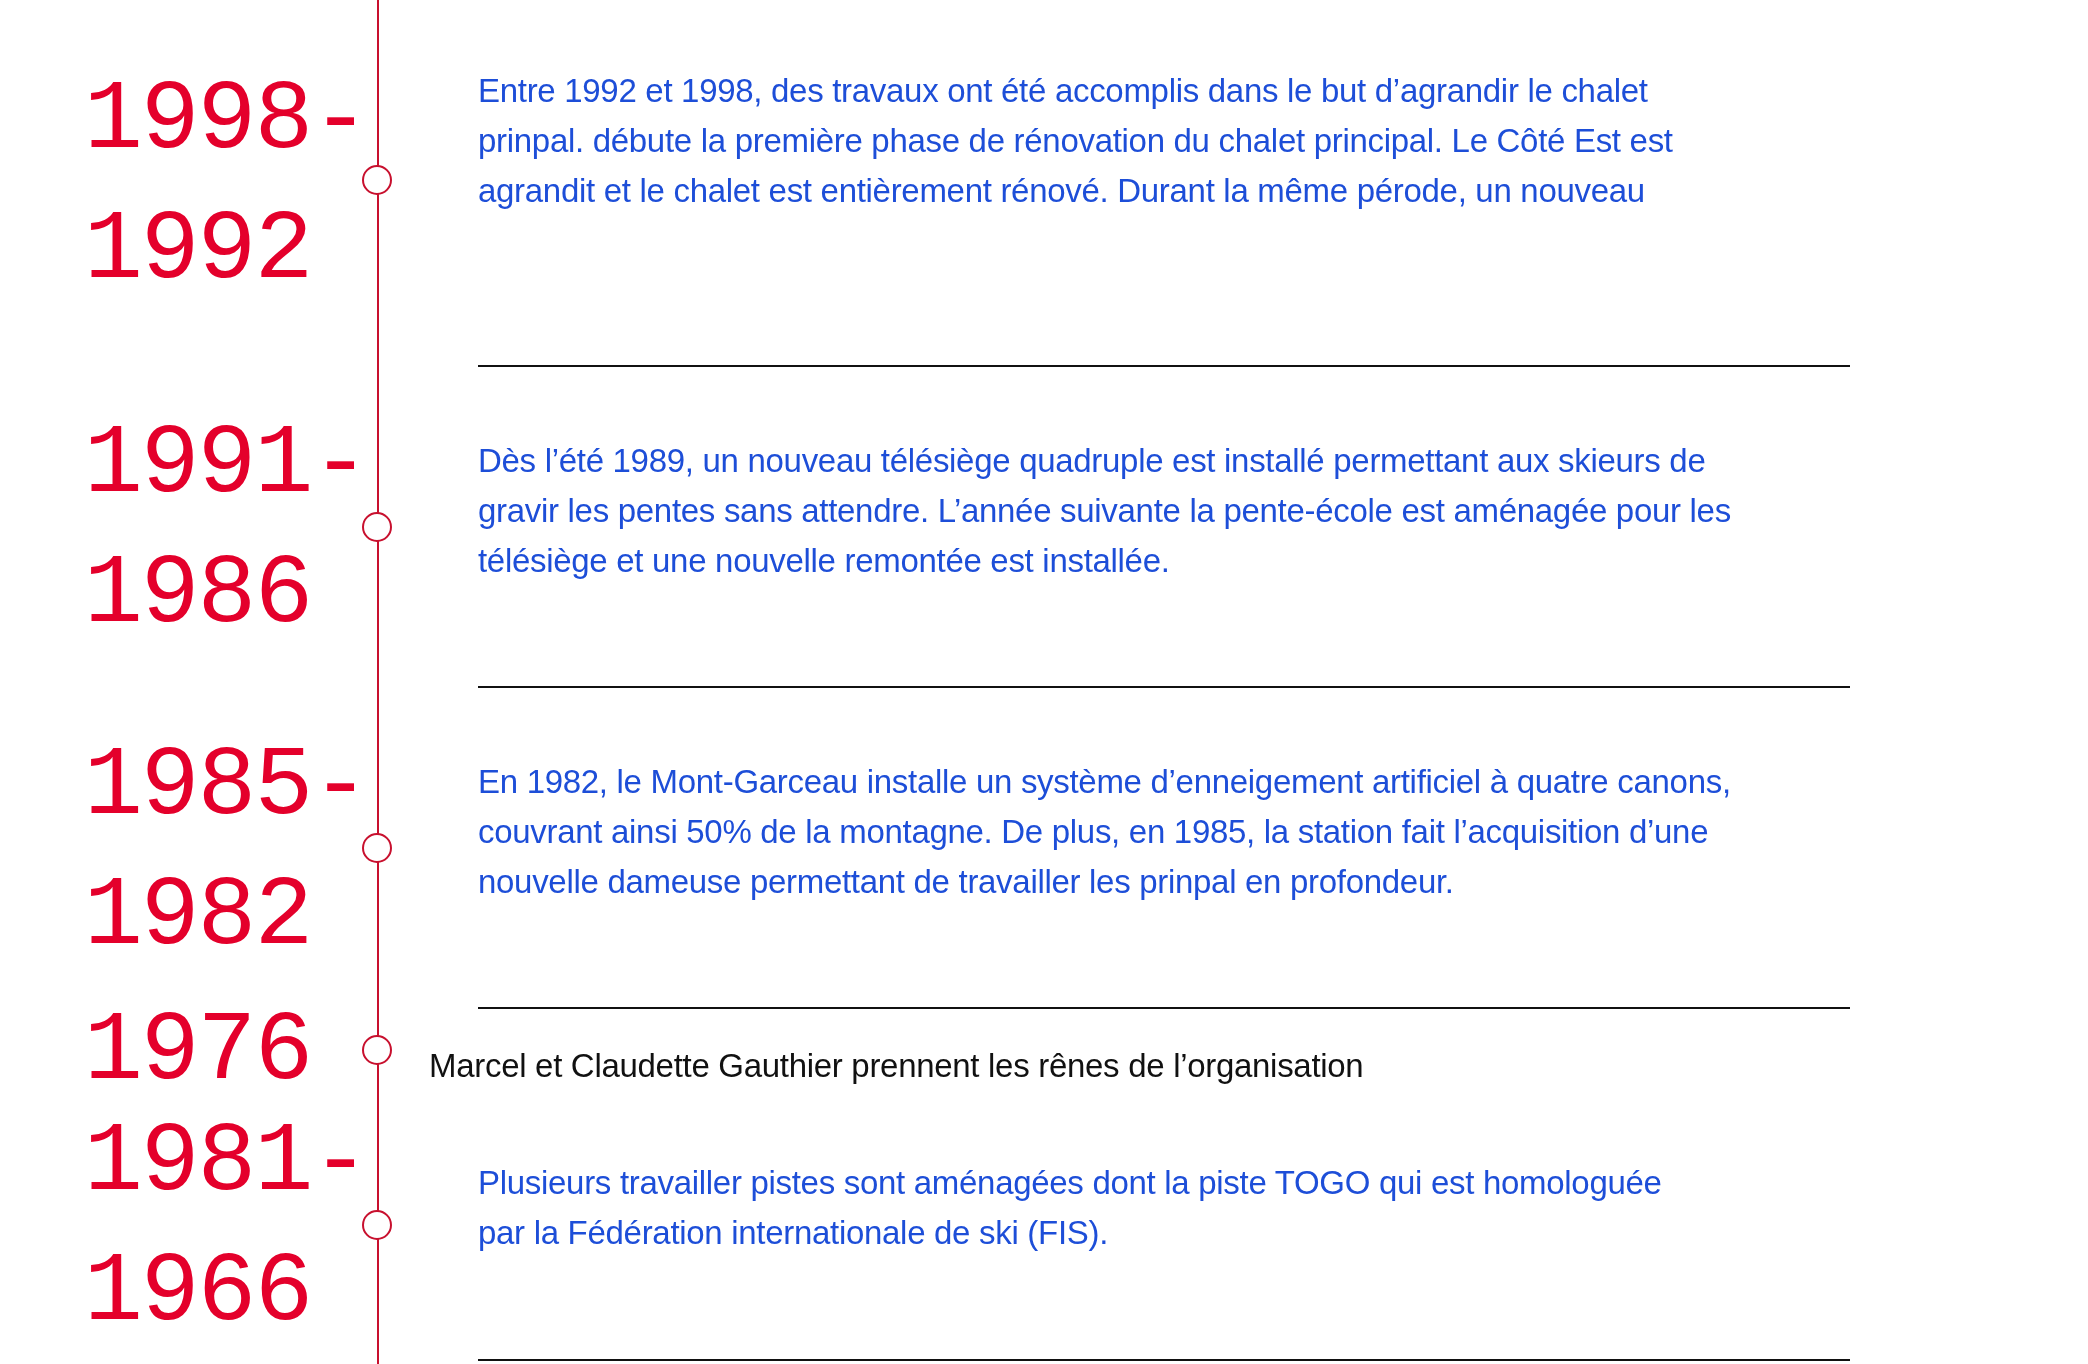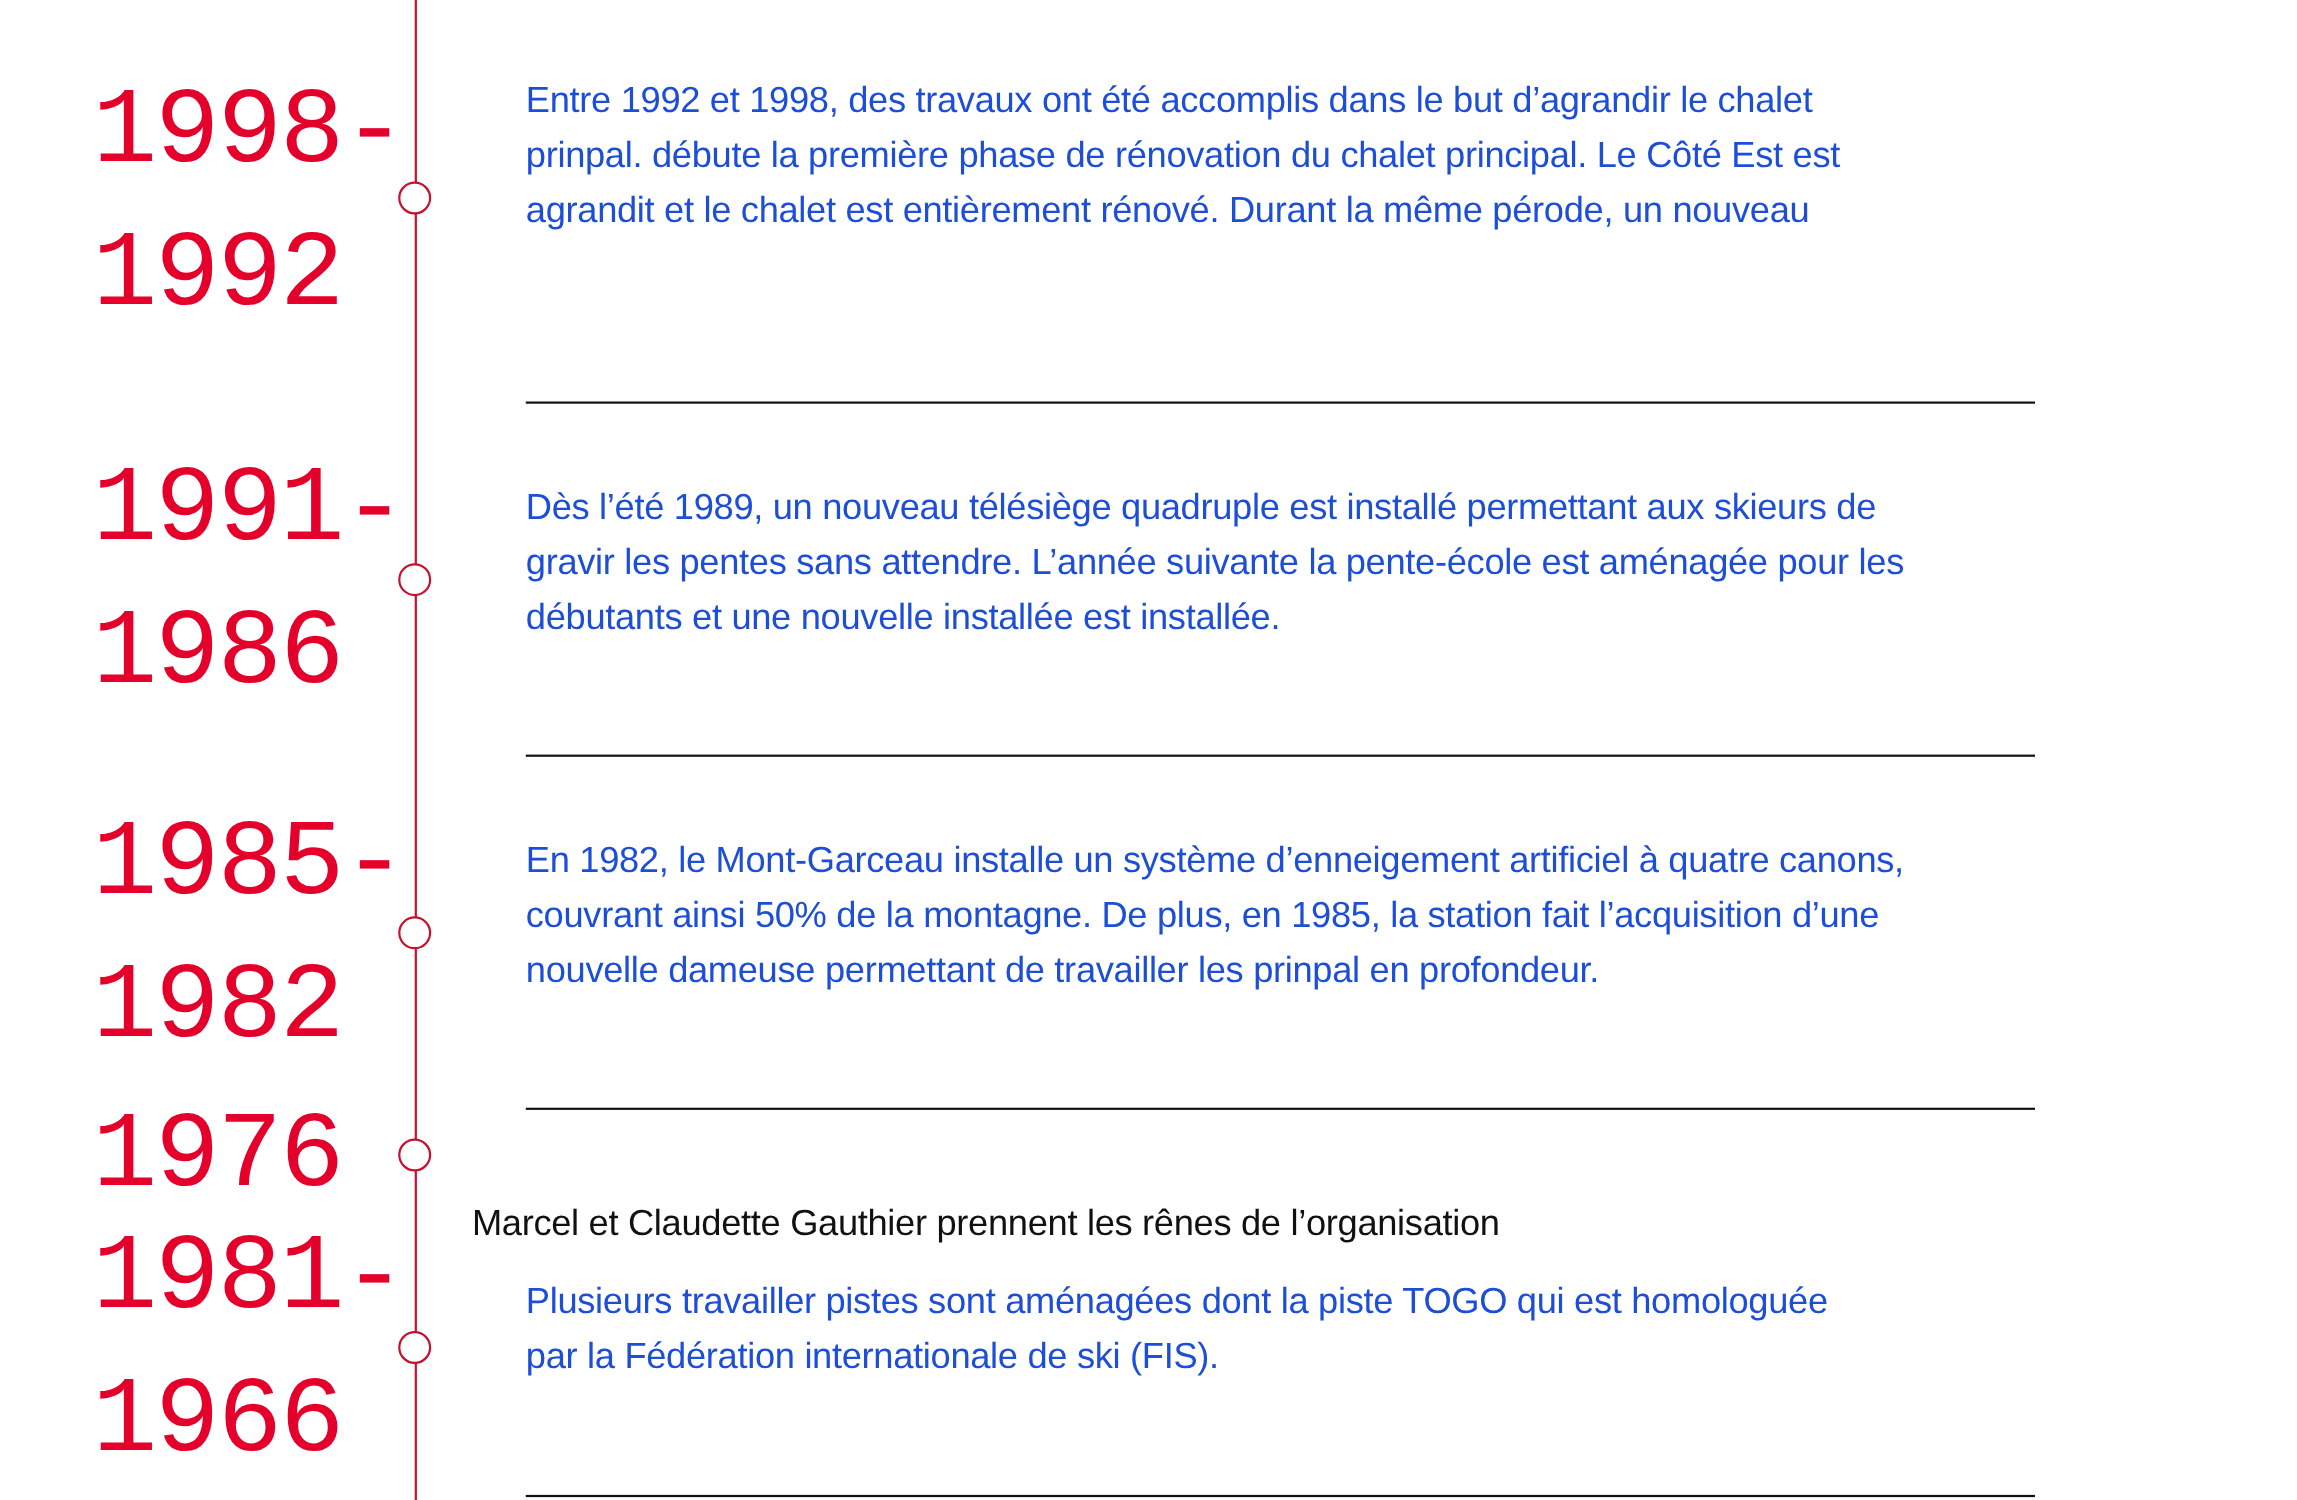--- a/index.html
+++ b/index.html
@@ -7,21 +7,21 @@
          font-family:"Liberation Sans", sans-serif; color:#111; }
   .timeline-line { position:absolute; left:377px; top:0; width:2px; height:1364px; background:#c8102e; }
   .node { position:absolute; left:362px; width:30px; height:30px; border:2px solid #c8102e;
           border-radius:50%; background:#fff; box-sizing:border-box; }
   .year { position:absolute; left:84px; font-family:Liberation Mono, monospace;
           font-size:98px; line-height:98px; color:#e4002b; letter-spacing:-2px; white-space:nowrap; }
   .para { position:absolute; left:478px; width:1390px; font-size:33px; line-height:50px; color:#1d4ed8;
           letter-spacing:-0.3px; }
   .para .line { display:block; white-space:nowrap; }
   .sep { position:absolute; left:478px; width:1372px; height:2px; background:#111; }
-  .note { position:absolute; left:429px; font-size:33px; line-height:40px; white-space:nowrap; letter-spacing:-0.3px;margin-top:46px; }
+  .note { position:absolute; left:429px; font-size:33px; line-height:40px; white-space:nowrap; letter-spacing:-0.3px; }
 </style>
 </head>
 <body>
 
 <div class="timeline-line"></div>
 
 <div class="year" style="top:72px">1998-</div>
 <div class="year" style="top:202px">1992</div>
 <div class="node" style="top:165px"></div>
 <div class="para" style="top:66px">
@@ -30,21 +30,21 @@
   <span class="line">agrandit et le chalet est entièrement rénové. Durant la même pérode, un nouveau</span>
 </div>
 <div class="sep" style="top:365px"></div>
 
 <div class="year" style="top:416px">1991-</div>
 <div class="year" style="top:546px">1986</div>
 <div class="node" style="top:512px"></div>
 <div class="para" style="top:436px">
   <span class="line">Dès l’été 1989, un nouveau télésiège quadruple est installé permettant aux skieurs de</span>
   <span class="line">gravir les pentes sans attendre. L’année suivante la pente-école est aménagée pour les</span>
-  <span class="line">débutants et une nouvelle installée est installée.</span>
+  <span class="line">télésiège et une nouvelle remontée est installée.</span>
 </div>
 <div class="sep" style="top:686px"></div>
 
 <div class="year" style="top:738px">1985-</div>
 <div class="year" style="top:868px">1982</div>
 <div class="node" style="top:833px"></div>
 <div class="para" style="top:757px">
   <span class="line">En 1982, le Mont-Garceau installe un système d’enneigement artificiel à quatre canons,</span>
   <span class="line">couvrant ainsi 50% de la montagne. De plus, en 1985, la station fait l’acquisition d’une</span>
   <span class="line">nouvelle dameuse permettant de travailler les prinpal en profondeur.</span>

